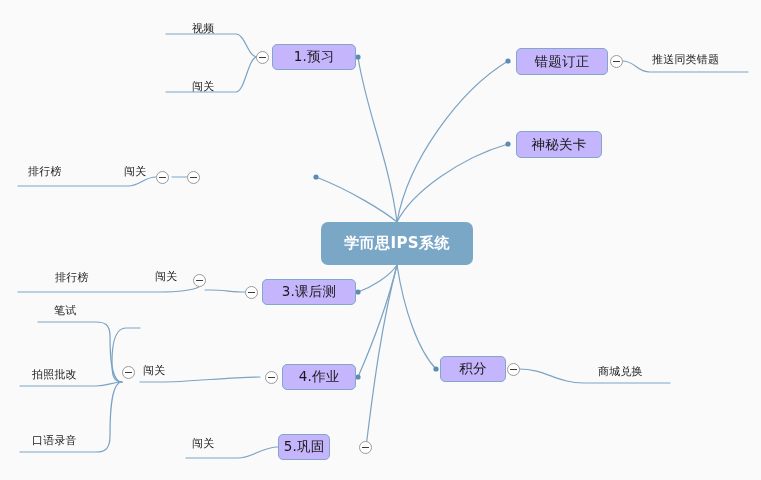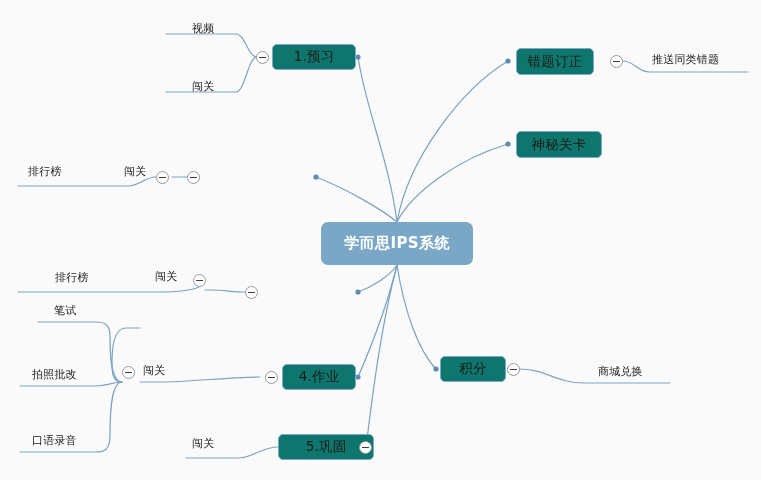--- a/index.html
+++ b/index.html
@@ -37,21 +37,21 @@
     stroke-width: 1.2;
     stroke-linecap: round;
   }
   .conn-dot {
     fill: #5b8cb3;
   }
   
   .node-box {
     position: absolute;
     box-sizing: border-box;
-    background: #0f766e;
+    background: #c4b5fd;
     border: 1.2px solid #7fa8c9;
     border-radius: 5px;
     color: #1a1a1a;
     font-size: 13.5px;
     line-height: 1;
     display: flex;
     align-items: center;
     justify-content: center;
     white-space: nowrap;
     letter-spacing: 0.2px;
@@ -164,38 +164,39 @@
   <div class="node-box" style="left:272px; top:44px; width:84px; height:26px;">1.预习</div>
   <div class="toggle" style="left:256px; top:51px;"></div>
   <div class="node-text" style="left:192px; top:23px;">视频</div>
   <div class="node-text" style="left:192px; top:81px;">闯关</div>
 
   <div class="toggle" style="left:187px; top:171px;"></div>
   <div class="node-text" style="left:124px; top:166px;">闯关</div>
   <div class="toggle" style="left:156px; top:171px;"></div>
   <div class="node-text" style="left:28px; top:166px;">排行榜</div>
 
+  <div class="node-box" style="left:262px; top:279px; width:94px; height:26px;">3.课后测</div>
   <div class="toggle" style="left:245px; top:286px;"></div>
   <div class="node-text" style="left:155px; top:271px;">闯关</div>
   <div class="toggle" style="left:193px; top:274px;"></div>
   <div class="node-text" style="left:55px; top:272px;">排行榜</div>
 
   <div class="node-box" style="left:282px; top:364px; width:74px; height:26px;">4.作业</div>
   <div class="toggle" style="left:265px; top:371px;"></div>
   <div class="node-text" style="left:143px; top:365px;">闯关</div>
   <div class="toggle" style="left:122px; top:366px;"></div>
   <div class="node-text" style="left:54px; top:305px;">笔试</div>
   <div class="node-text" style="left:32px; top:369px;">拍照批改</div>
   <div class="node-text" style="left:32px; top:435px;">口语录音</div>
 
-  <div class="node-box" style="left:278px; top:434px; width:96px; height:26px;">5.巩固</div>
+  <div class="node-box" style="left:278px; top:434px; width:52px; height:26px;">5.巩固</div>
   <div class="toggle" style="left:359px; top:441px;"></div>
   <div class="node-text" style="left:192px; top:438px;">闯关</div>
 
-  <div class="node-box" style="left:516px; top:48px; width:78px; height:27px;">错题订正</div>
+  <div class="node-box" style="left:516px; top:48px; width:92px; height:27px;">错题订正</div>
   <div class="toggle" style="left:610px; top:55px;"></div>
   <div class="node-text" style="left:652px; top:54px;">推送同类错题</div>
 
   <div class="node-box" style="left:516px; top:131px; width:86px; height:27px;">神秘关卡</div>
 
   <div class="node-box" style="left:440px; top:356px; width:66px; height:26px;">积分</div>
   <div class="toggle" style="left:507px; top:363px;"></div>
   <div class="node-text" style="left:598px; top:366px;">商城兑换</div>
 
 </div>

